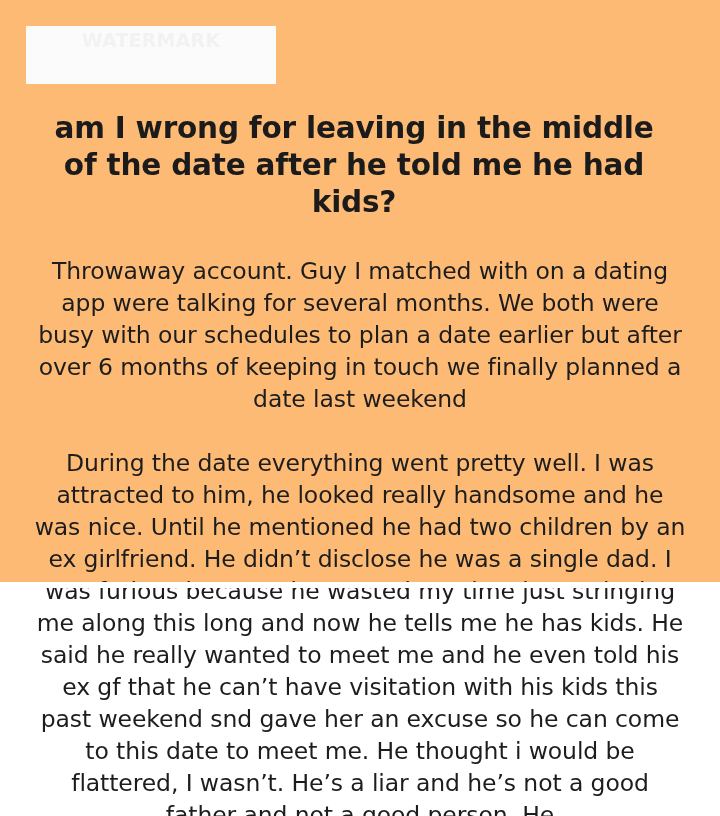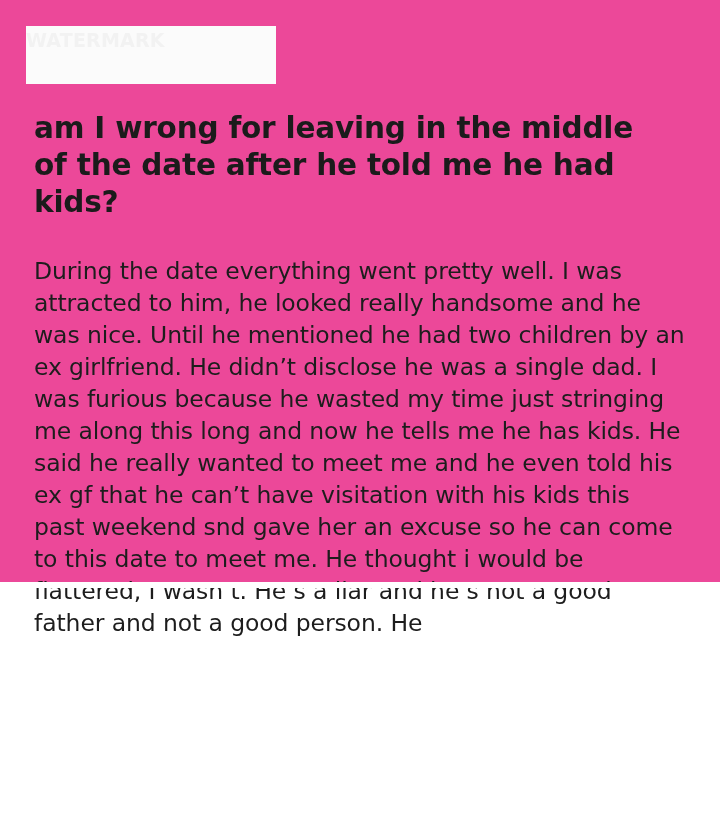--- a/index.html
+++ b/index.html
@@ -10,22 +10,23 @@
     width: 720px;
     height: 816px;
     background: #ffffff;
     font-family: "DejaVu Sans", sans-serif;
     overflow: hidden;
   }
   .page {
     position: relative;
     width: 720px;
     height: 588px;
-    background: #ec4899;
+    background: #fdba74;
     box-sizing: border-box;
+    text-align: center;
   }
   .faded-banner {
     position: absolute;
     left: 26px;
     top: 26px;
     width: 250px;
     height: 58px;
     background: #fbfbfb;
     color: #f2f2f2;
     font-size: 19px;
@@ -80,19 +81,20 @@
 
 <div class="page">
 
   <div class="faded-banner">WATERMARK</div>
 
   <div class="content">
 
     <h1 class="post-title">am I wrong for leaving in the middle of the date after he told me he had kids?</h1>
 
     <div class="post-body">
+      <p class="para">Throwaway account. Guy I matched with on a dating app were talking for several months. We both were busy with our schedules to plan a date earlier but after over 6 months of keeping in touch we finally planned a date last weekend</p>
       <p class="para">During the date everything went pretty well. I was attracted to him, he looked really handsome and he was nice. Until he mentioned he had two children by an ex girlfriend. He didn’t disclose he was a single dad. I was furious because he wasted my time just stringing me along this long and now he tells me he has kids. He said he really wanted to meet me and he even told his ex gf that he can’t have visitation with his kids this past weekend snd gave her an excuse so he can come to this date to meet me. He thought i would be flattered, I wasn’t. He’s a liar and he’s not a good father and not a good person. He</p>
     </div>
 
   </div>
 
   <div class="clip-bottom"></div>
 </div>
 
 </body></html>

